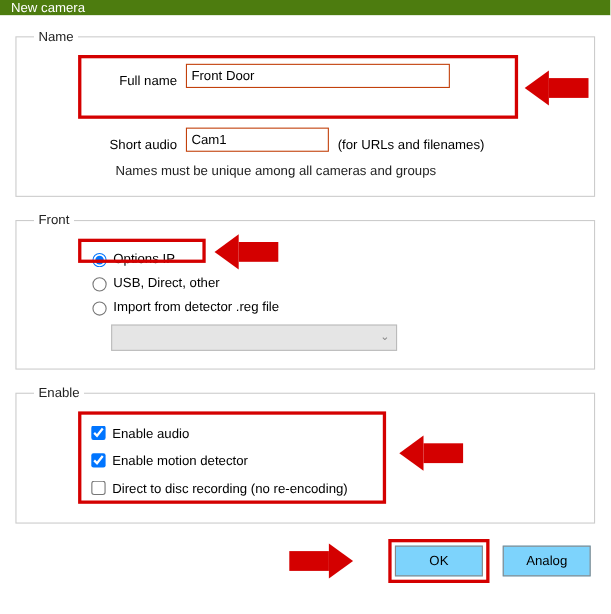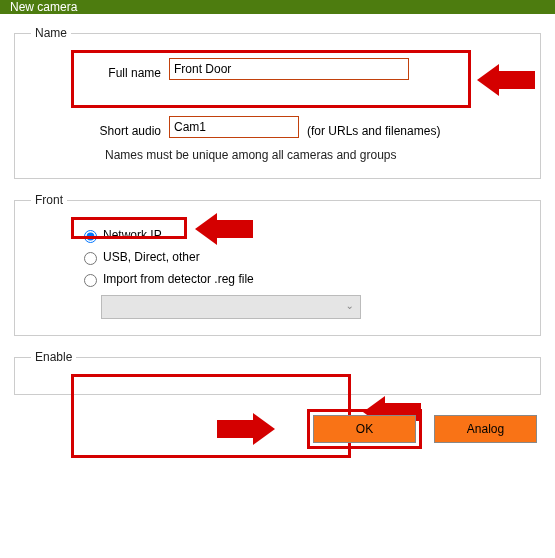--- a/index.html
+++ b/index.html
@@ -79,23 +79,23 @@
     font-size: 10px;
   }
   .buttons {
     display: flex;
     justify-content: flex-end;
     gap: 12px;
     padding: 0 4px;
     align-items: center;
   }
   button.win {
-    width: 103px;
+    width: 80px;
     height: 28px;
-    background: #f97316;
+    background: #7dd3fc;
     border: 1px solid #888;
     font-family: inherit;
     font-size: 12px;
     cursor: pointer;
   }
 
   
   .redbox { border: 3px solid #d40000; }
   .name-redbox {
     position: absolute;
@@ -188,21 +188,21 @@
 
     <div class="redbox type-redbox"></div>
     <div class="arrow arrow-left" style="left:180px; top:6px;">
       <div class="tri"></div>
         <div class="shaft"></div>
     </div>
 
     <div style="margin-left:48px;">
       <label class="radio-row">
         <input type="radio" name="camtype" checked="" style="">
-        <span>Network IP</span>
+        <span>Options IP</span>
       </label>
       <label class="radio-row">
         <input type="radio" name="camtype" style="">
         <span>USB, Direct, other</span>
       </label>
       <label class="radio-row">
         <input type="radio" name="camtype" style="">
         <span>Import from detector .reg file</span>
       </label>
       <div class="combo">
@@ -213,20 +213,34 @@
 
   <fieldset>
     <legend>Enable</legend>
 
     <div class="redbox opt-redbox"></div>
     <div class="arrow arrow-left" style="left:348px; top:32px;">
       <div class="tri"></div>
         <div class="shaft"></div>
     </div>
 
+    <div style="margin-left:48px;">
+      <label class="check-row">
+        <input type="checkbox" checked="" style="">
+        <span>Enable audio</span>
+      </label>
+      <label class="check-row">
+        <input type="checkbox" checked="" style="">
+        <span>Enable motion detector</span>
+      </label>
+      <label class="check-row">
+        <input type="checkbox" style="">
+        <span>Direct to disc recording (no re-encoding)</span>
+      </label>
+    </div>
   </fieldset>
 
   <div class="buttons" style="position:relative;">
     <div class="arrow arrow-right" style="position:static; margin-right:20px;">
       <div class="shaft"></div>
         <div class="tri"></div>
     </div>
     <span class="ok-redbox">
       <button class="win">OK</button>
     </span>

